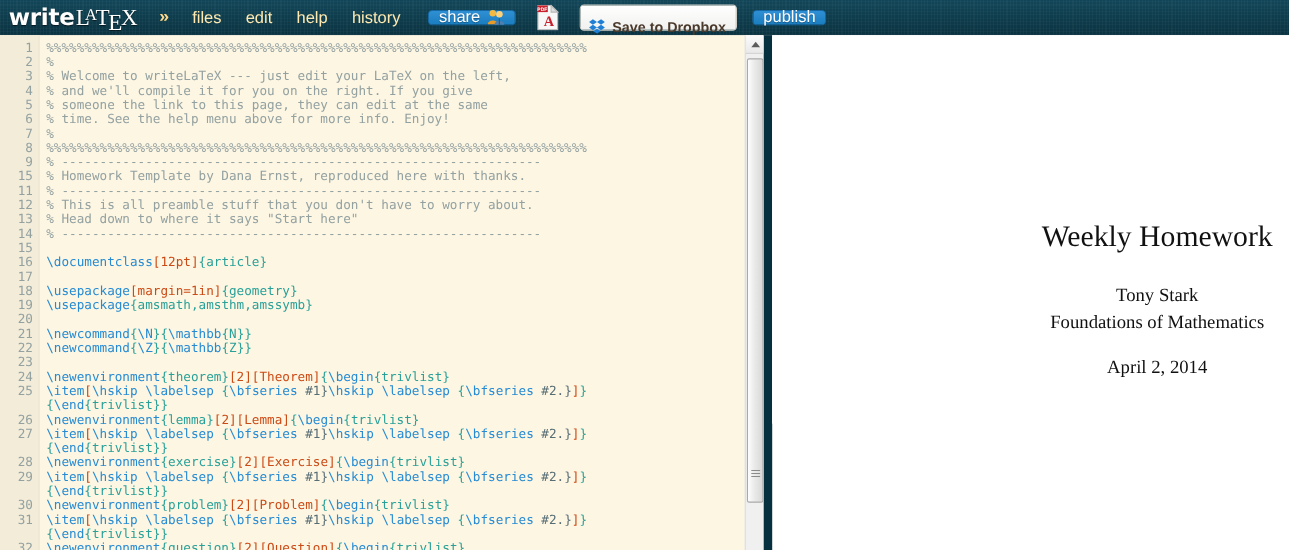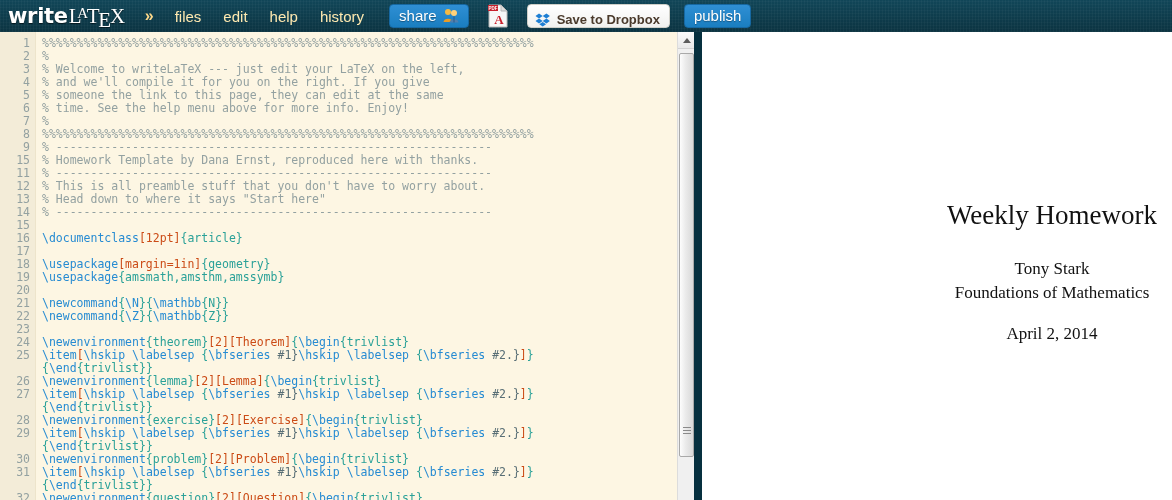--- a/index.html
+++ b/index.html
@@ -68,21 +68,21 @@
     font-family: "Liberation Sans", sans-serif;
   }
 
   .btn-blue {
     background: linear-gradient(180deg, #2f8fd4 0%, #1a7ec0 100%);
     border: 1px solid #1668a2;
     border-radius: 4px;
     color: #ffffff;
     font-size: 15px;
     padding: 2px 9px 3px 9px;
-    height: 24px;
+    height: 14px;
     display: inline-flex;
     align-items: center;
     gap: 6px;
     text-shadow: 0 1px 1px rgba(0,0,0,0.35);
     cursor: pointer;
   }
   #share-button { margin-left: 14px; }
   #publish-button { margin-left: 14px; }
 
   .people-icon { width: 16px; height: 15px; display: block; }
@@ -94,21 +94,21 @@
     cursor: pointer;
   }
 
   #dropbox-button {
     margin-left: 18px;
     background: linear-gradient(180deg, #ffffff 0%, #f1f1ef 100%);
     border: 1px solid #cfcfc8;
     border-radius: 4px;
     height: 24px;
     display: inline-flex;
-    align-items: flex-end;
+    align-items: center;
     gap: 6px;
     padding: 16px 9px 0 7px;
     cursor: pointer;
   }
   #dropbox-button .dbx-label {
     font-size: 13px;
     font-weight: bold;
     color: #4a3a2c;
     font-family: "Liberation Sans", sans-serif;
   }

